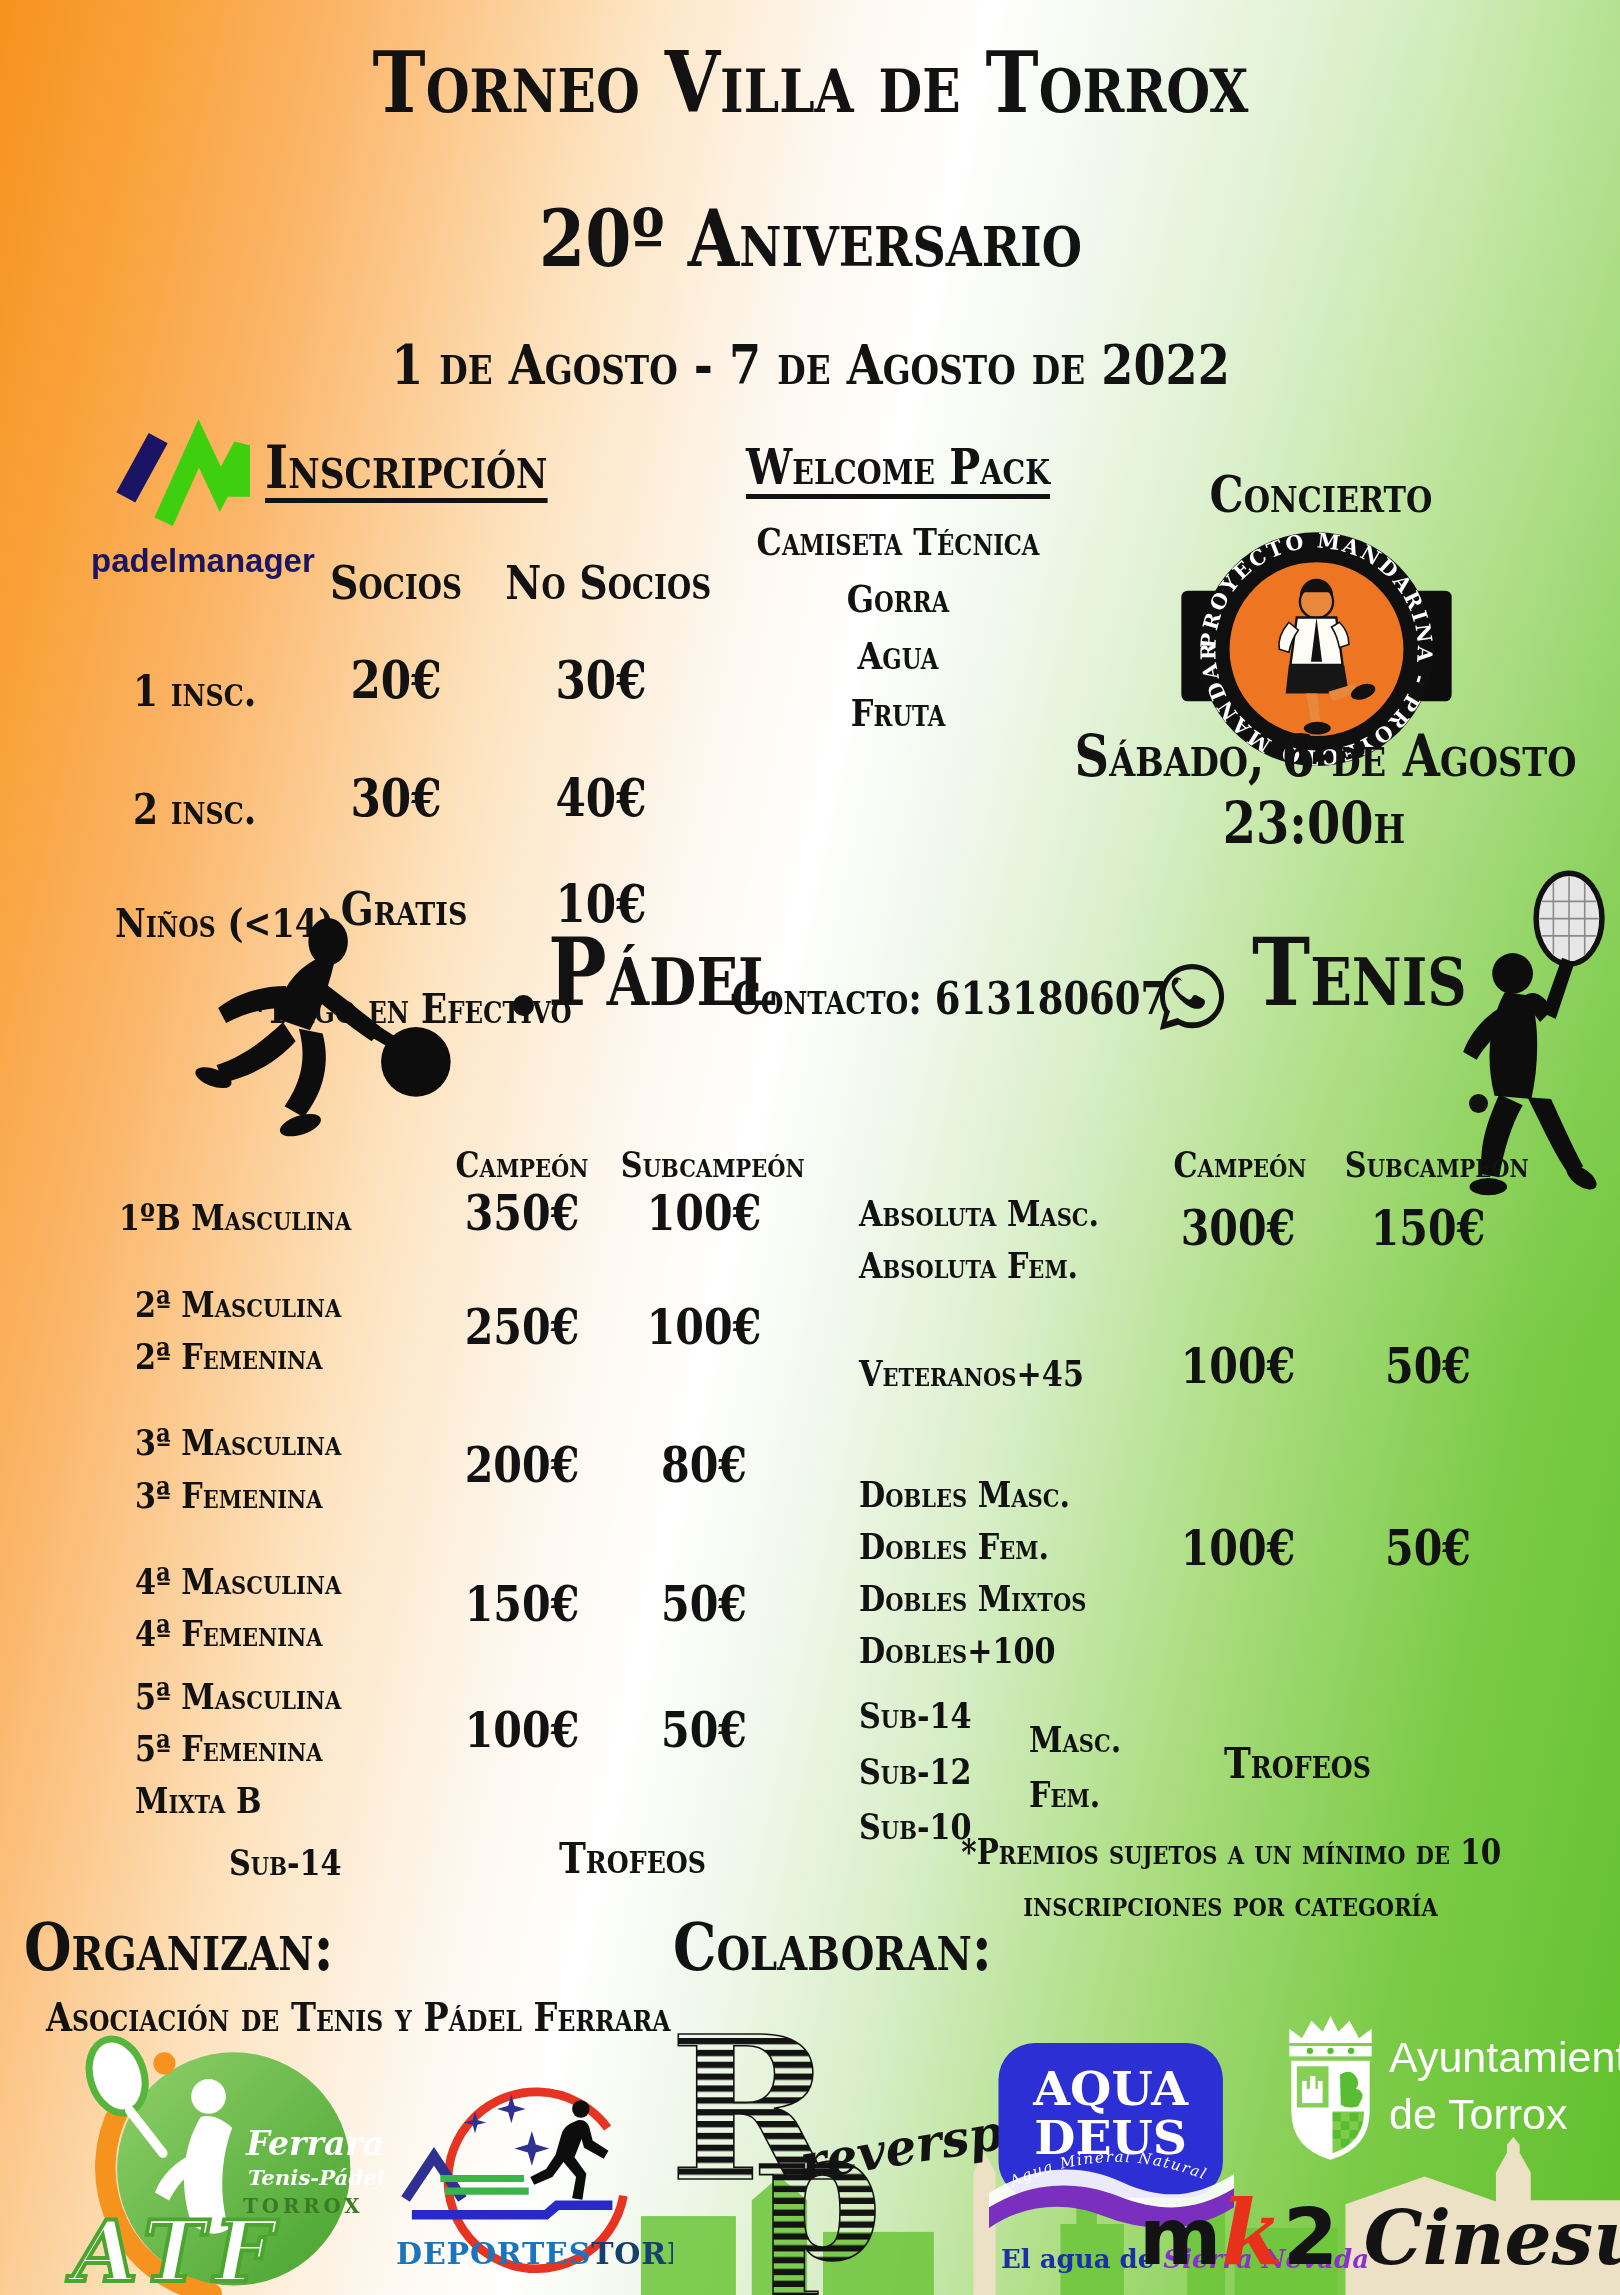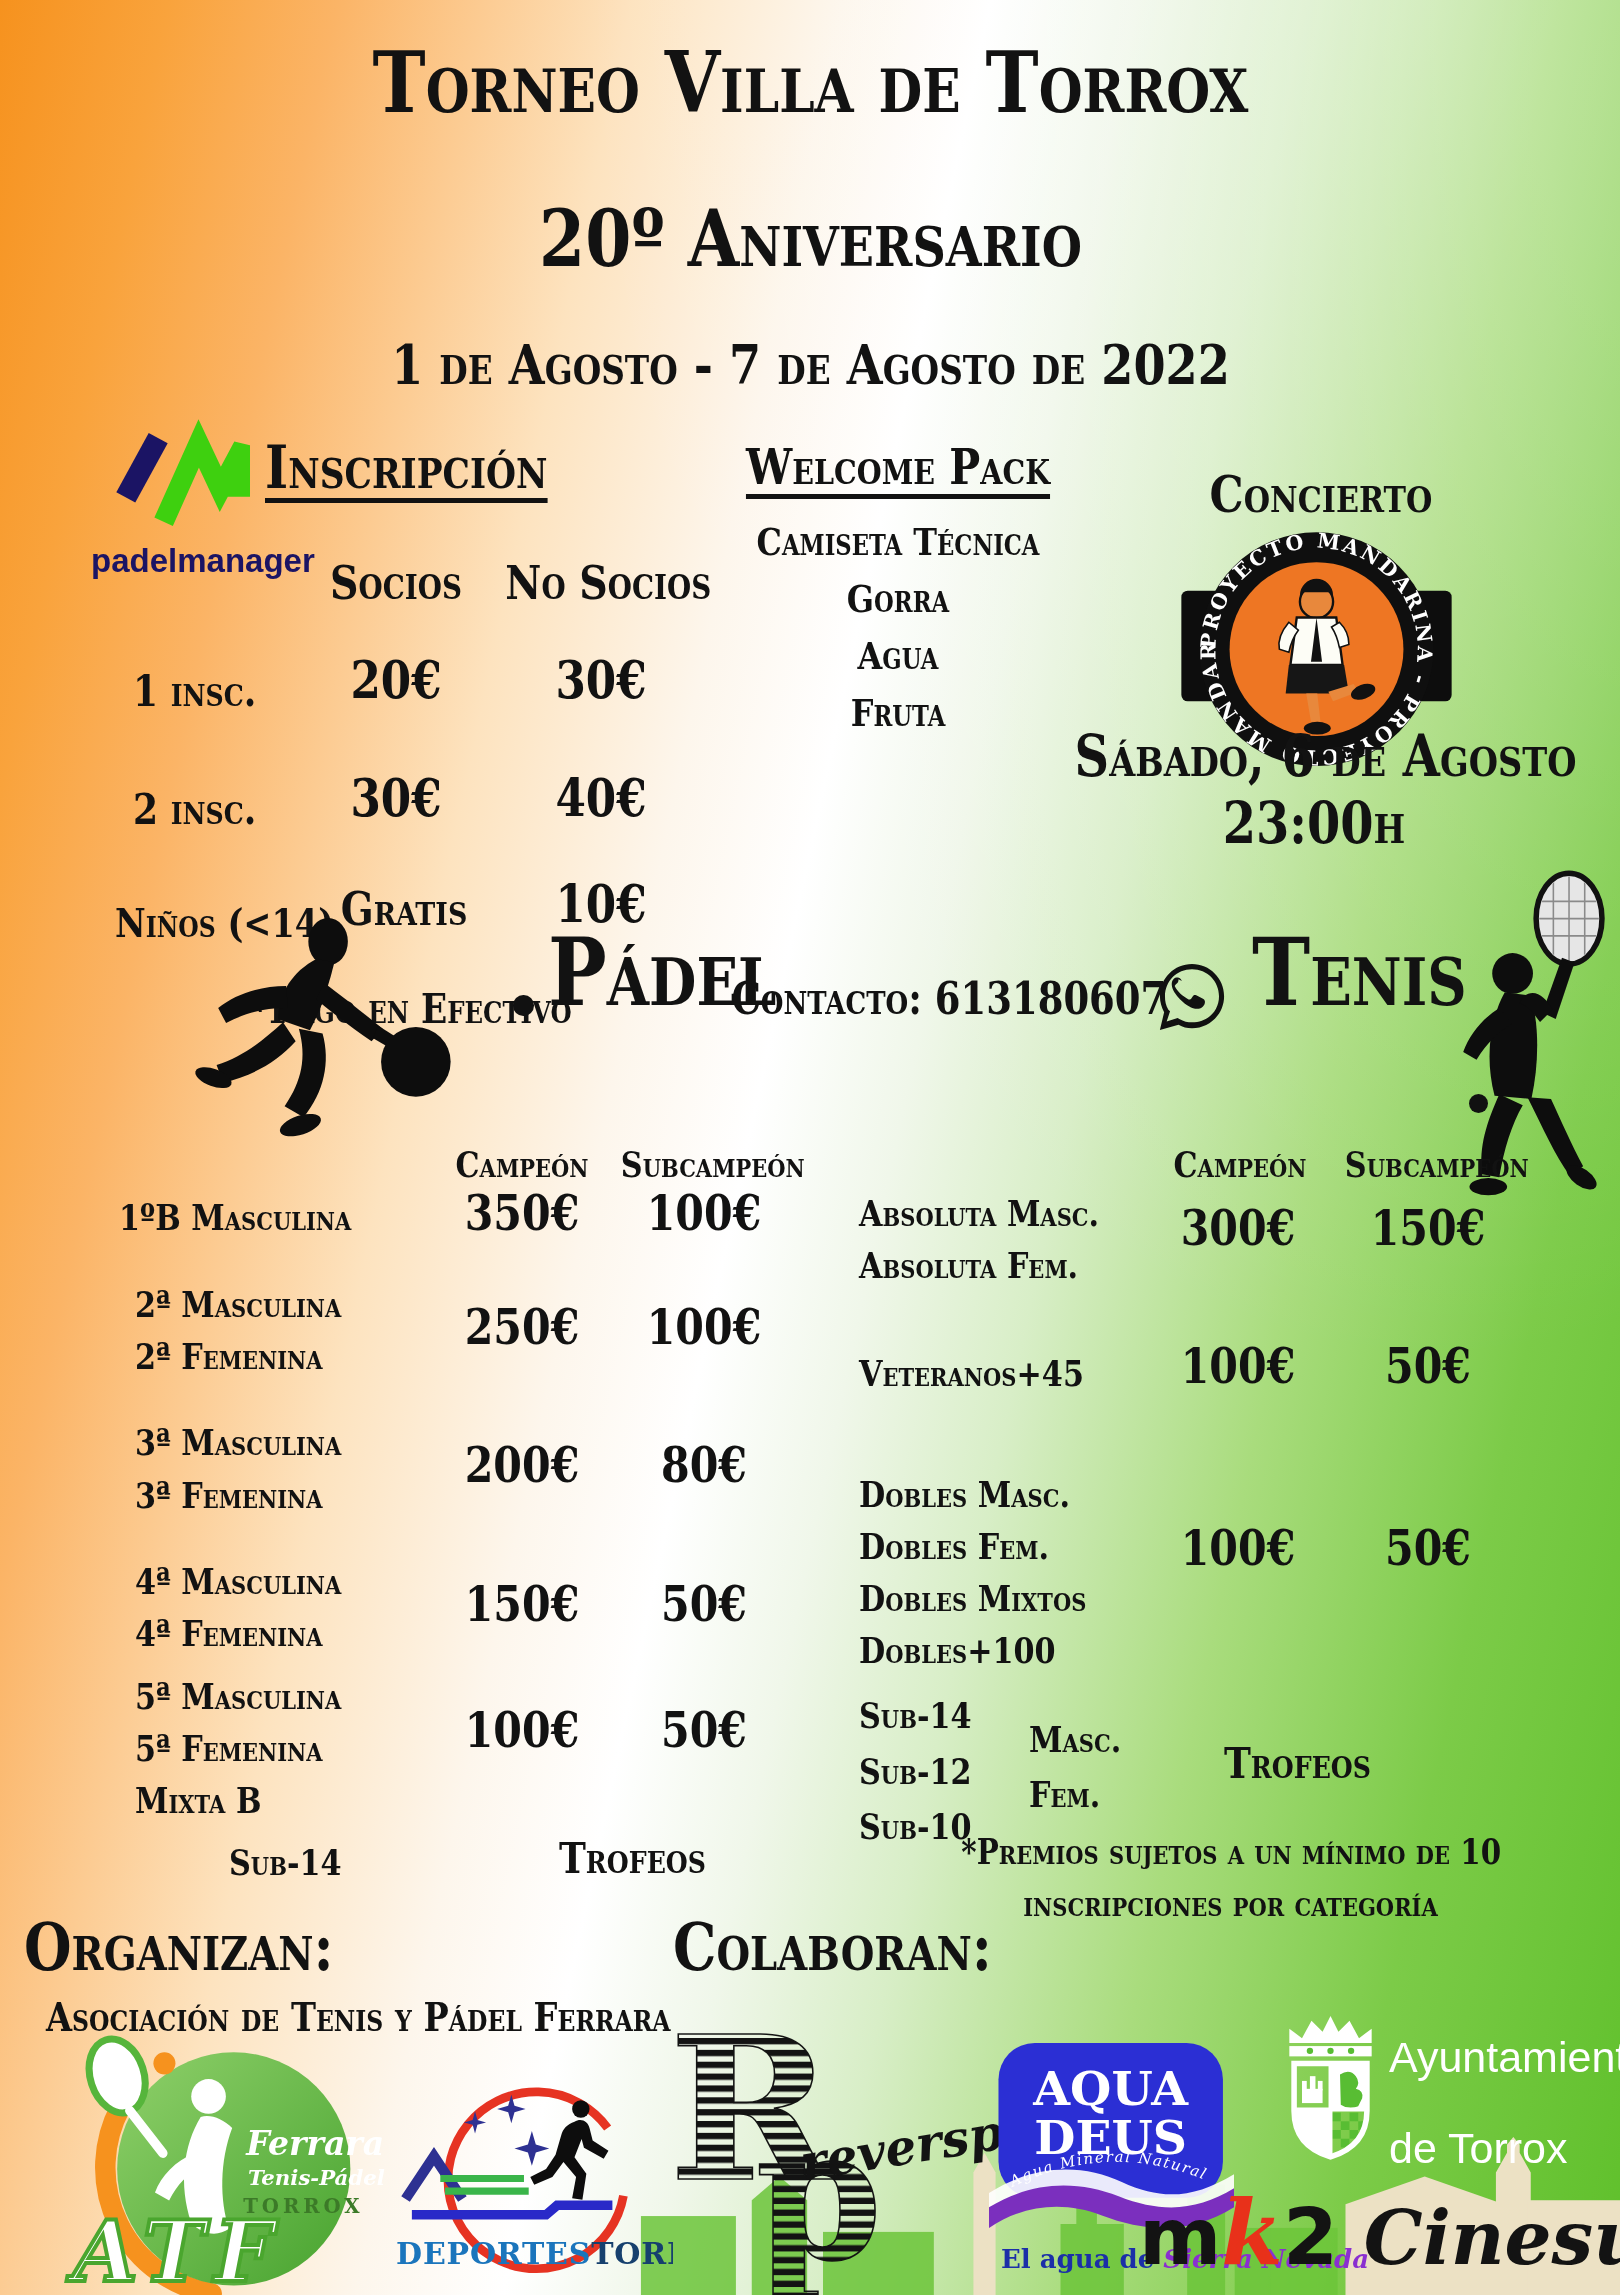--- a/index.html
+++ b/index.html
@@ -319,20 +319,20 @@
         <rect x="62" y="144" width="11" height="11"></rect>
           <rect x="84" y="144" width="11" height="11"></rect>
         <rect x="73" y="155" width="11" height="11"></rect>
       </g>
     </g>
     <path d="M14,60 h92 v60 q0,44 -46,58 q-46,-14 -46,-58 Z" fill="none" stroke="#ffffff" stroke-width="7"></path>
     <line x1="60" y1="60" x2="60" y2="178" stroke="#ffffff" stroke-width="5"></line>
     <line x1="14" y1="118" x2="106" y2="118" stroke="#ffffff" stroke-width="5"></line>
   </svg>
   <div class="t sans" style="left:1389px;top:2035px;font-size:43px;color:#ffffff;font-weight:400;z-index:2;">Ayuntamiento</div>
-  <div class="t sans" style="left:1389px;top:2092px;font-size:43px;color:#ffffff;font-weight:400;z-index:2;margin-top:34px;">de Torrox</div>
+  <div class="t sans" style="left:1389px;top:2092px;font-size:43px;color:#ffffff;font-weight:400;z-index:2;">de Torrox</div>
 
   <div class="t ctr" style="left:1139px;top:2186px;width:459px;font-variant:normal;z-index:2;">
     <span style="font-family:'DejaVu Sans',sans-serif;font-weight:900;font-size:79px;color:#131313;">m</span><span style="font-style:italic;font-weight:bold;font-size:89px;color:#e8311a;">k</span><span style="font-family:'DejaVu Sans',sans-serif;font-weight:900;font-size:79px;color:#131313;">2</span><span style="font-style:italic;font-weight:bold;font-size:74px;color:#131313;"> Cinesur</span>
   </div>
 
 </div>
 
 
 </body></html>

